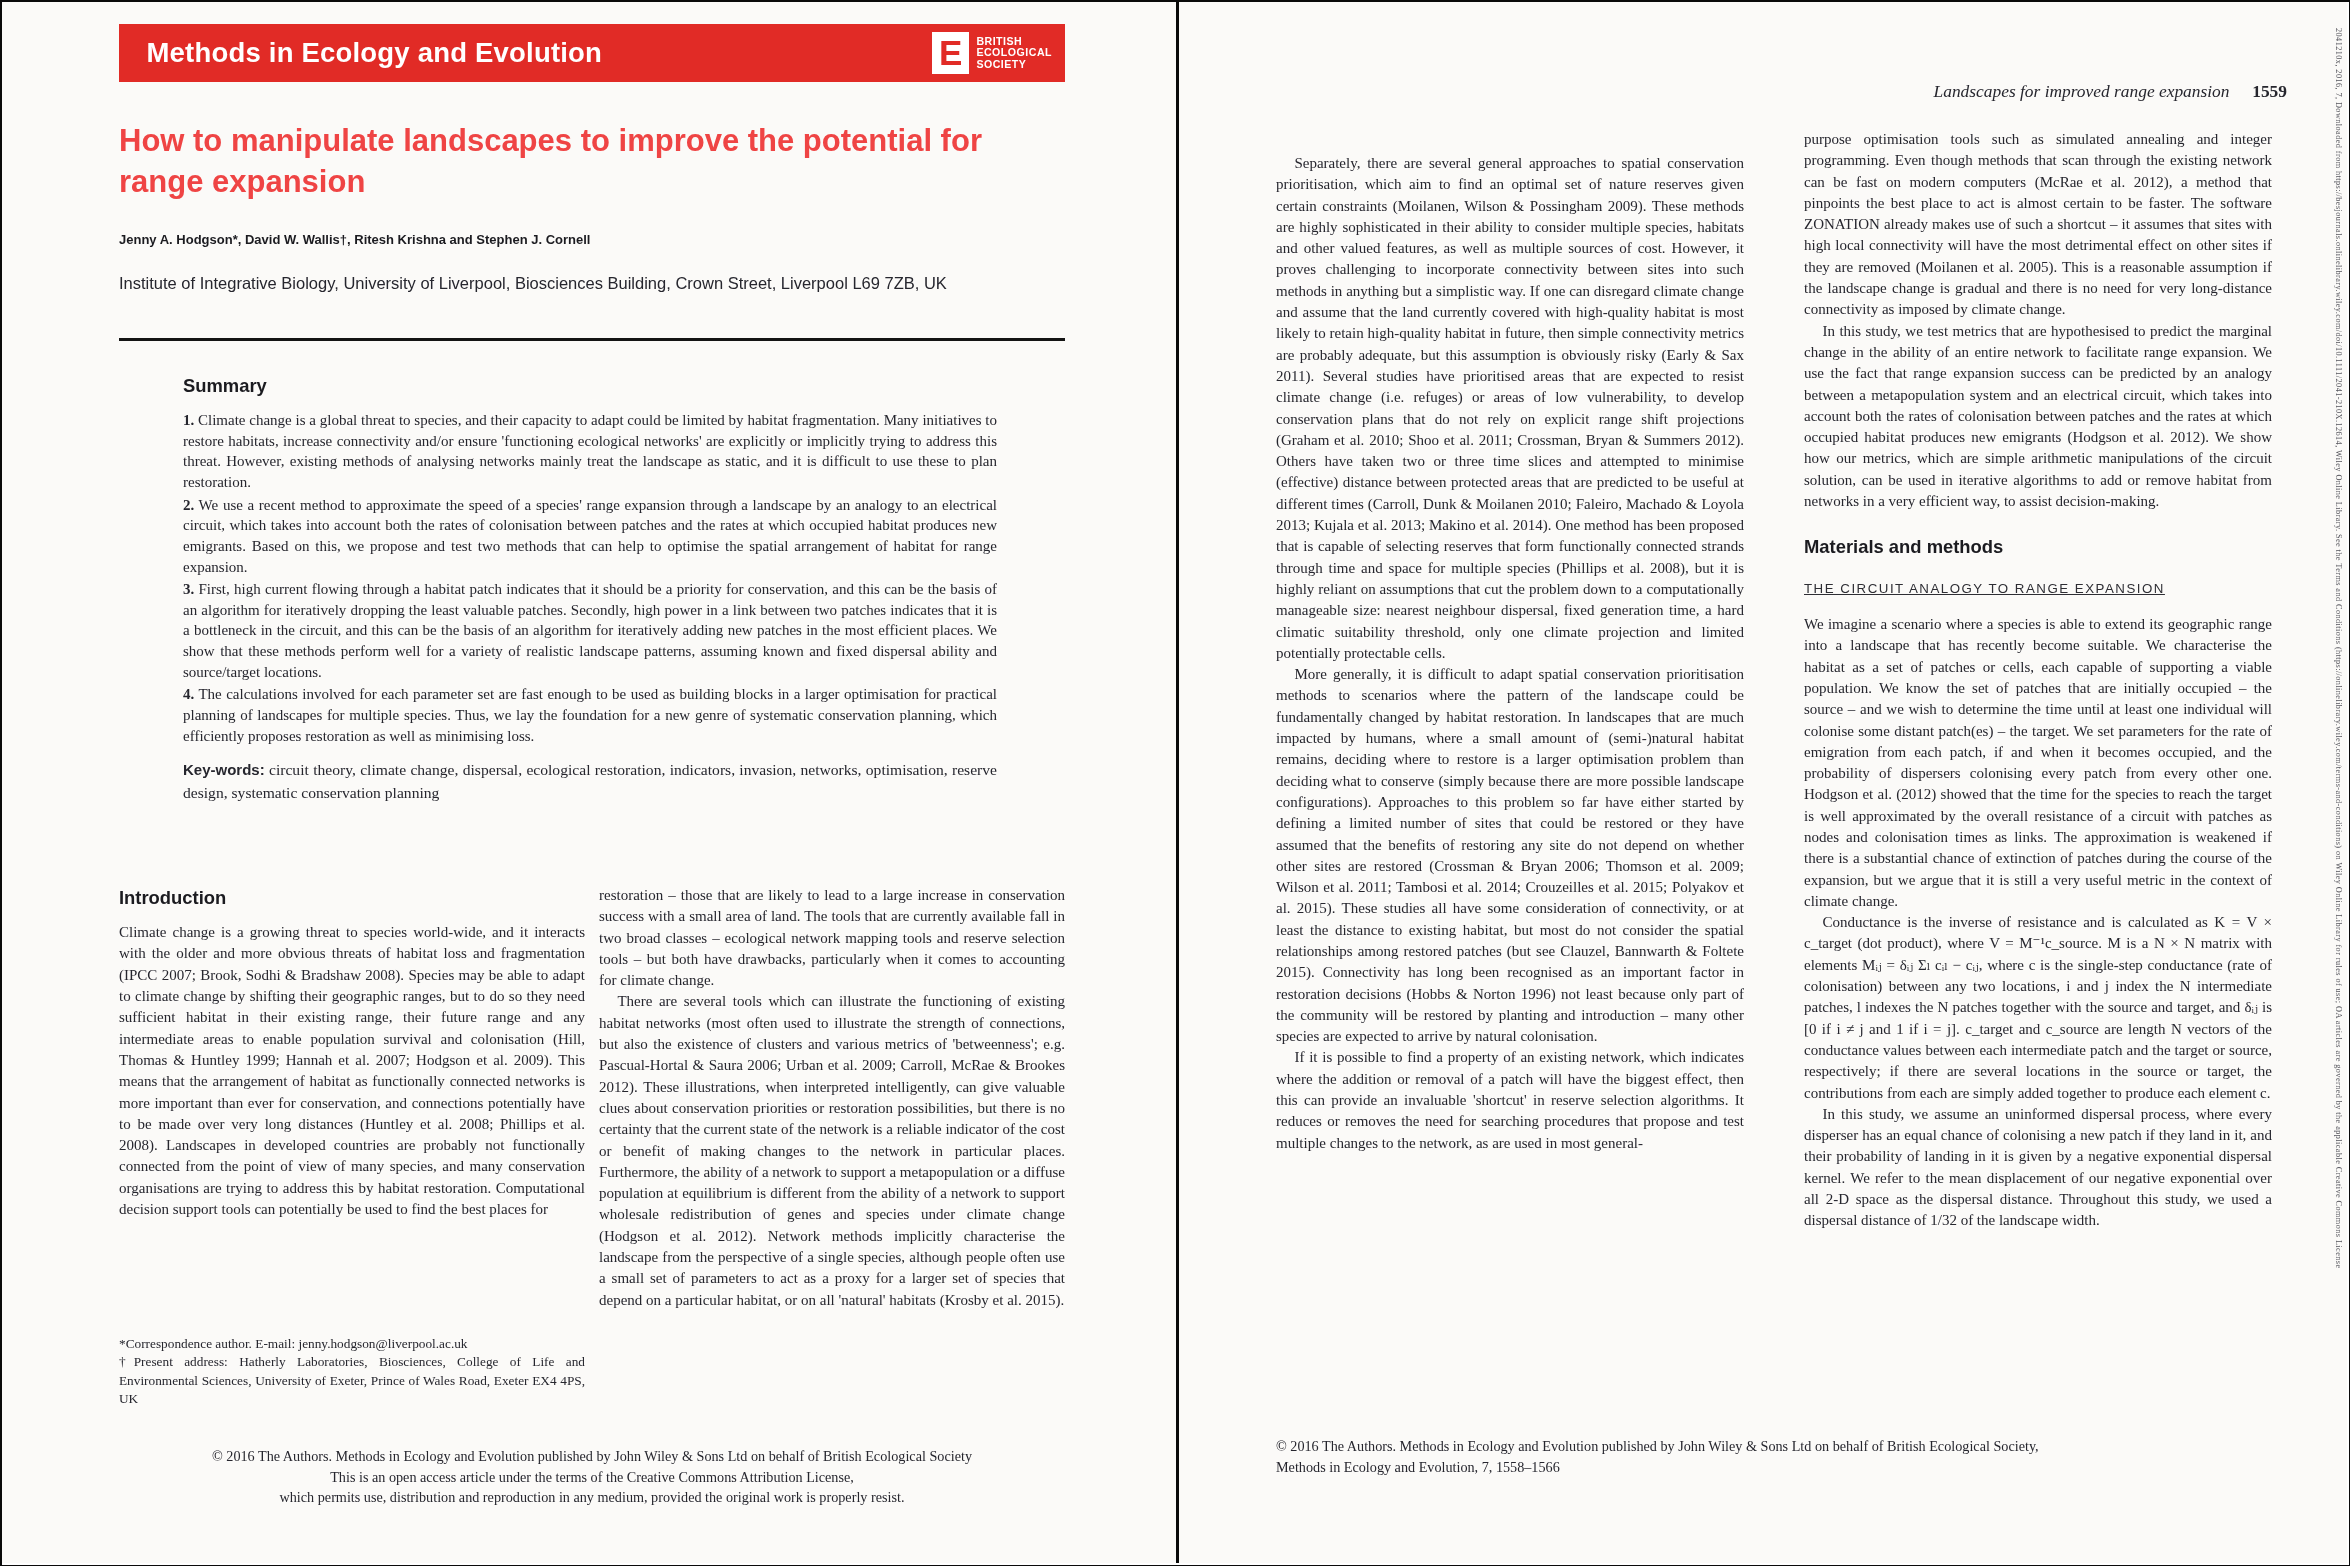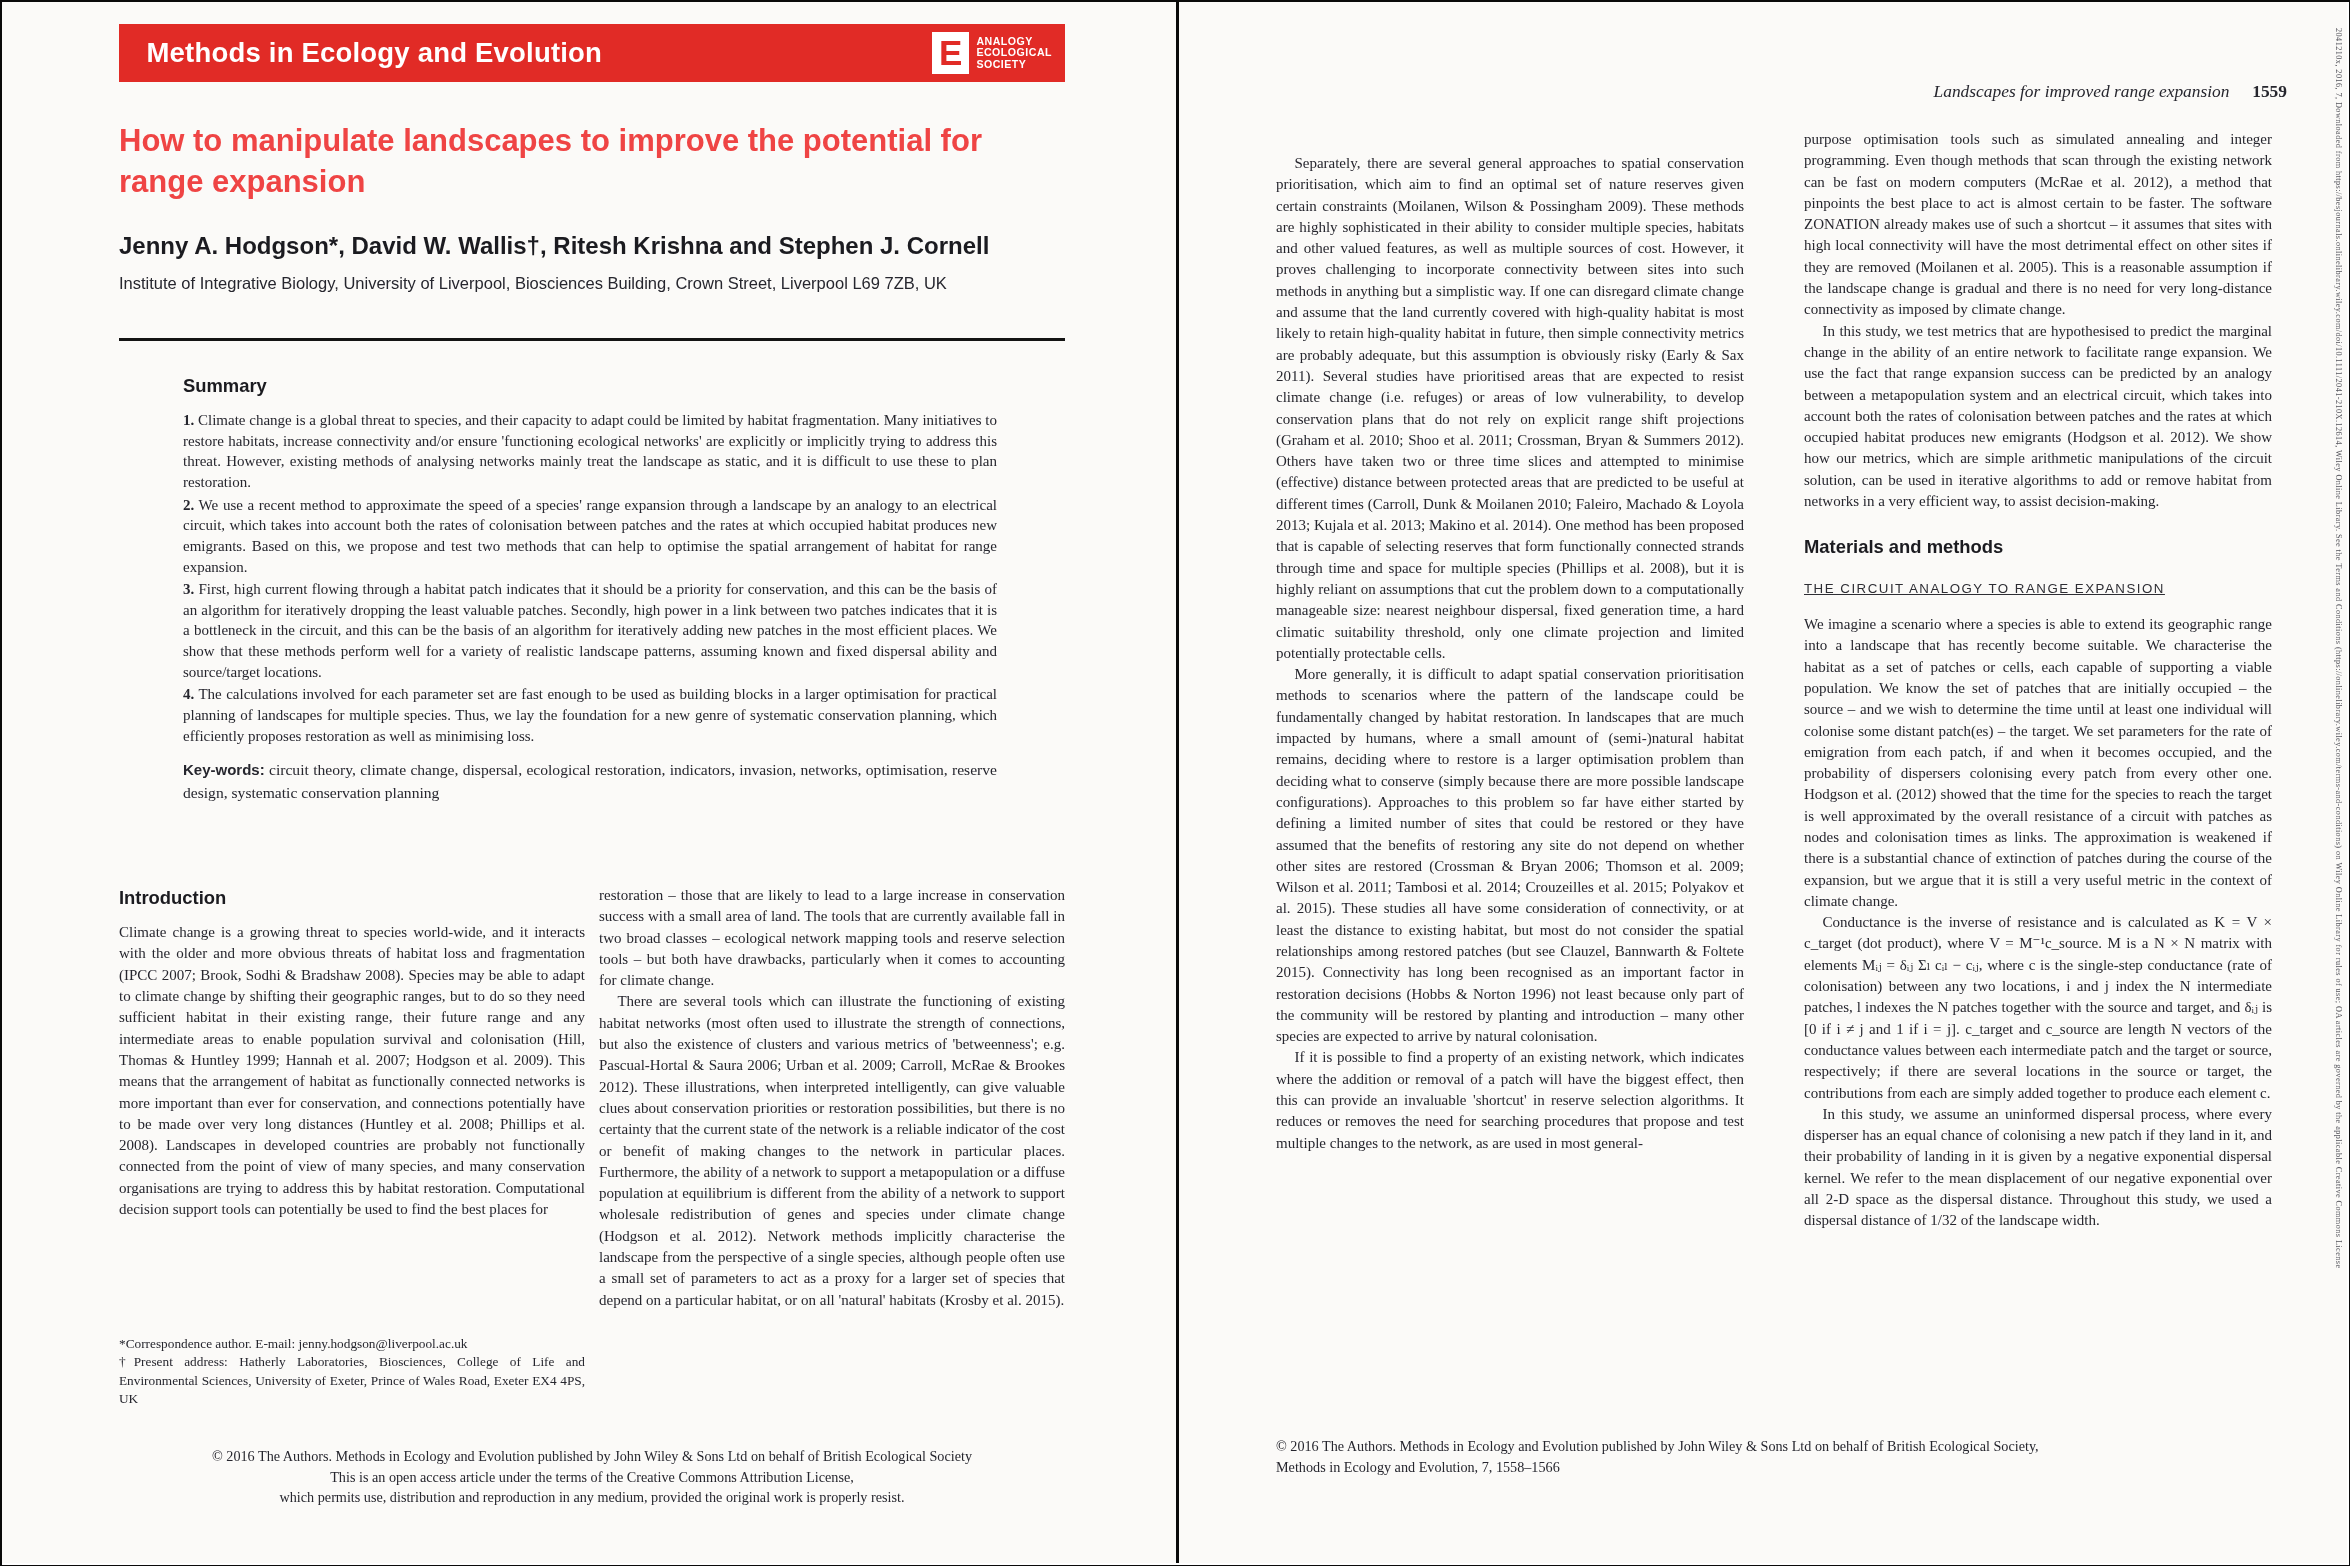--- a/index.html
+++ b/index.html
@@ -13,21 +13,21 @@
   .banner{position:absolute;left:117px;top:22px;width:946px;height:58px;background:#e12b26;
           display:flex;align-items:center;justify-content:space-between;padding:0 13px 0 27.5px;box-sizing:border-box;}
   .banner-title{color:#fff;font-size:27.5px;font-weight:bold;letter-spacing:0.2px;}
   .bes-logo{display:flex;align-items:center;gap:7.3px;}
   .bes-e{width:37px;height:42px;background:#fff;color:#e12b26;font-weight:bold;font-size:35px;line-height:42px;text-align:center;}
   .bes-soc{color:#fff;font-size:10.6px;font-weight:bold;line-height:11.5px;letter-spacing:0.5px;white-space:pre-line;}
   .cite-row{position:absolute;left:117px;top:96px;width:946px;display:flex;justify-content:space-between;font-size:17.4px;}
   .cite-left{font-style:italic;}
   .doi{font-size:17.4px;color:#1e2a4a;}
   .title{position:absolute;left:117px;top:119px;width:927px;font-size:31px;font-weight:bold;line-height:1.32;color:#ef4444;}
-  .authors{position:absolute;left:117px;top:230px;width:927px;font-size:24px;font-weight:bold;color:#1b1b20;}
+  .authors{position:absolute;left:117px;top:230px;width:927px;font-size:13px;font-weight:bold;color:#1b1b20;}
   .affil{position:absolute;left:117px;top:272px;width:927px;font-size:16.5px;color:#26262e;}
   .hr{position:absolute;left:117px;top:336px;width:946px;height:2.8px;background:#141414;}
   
   .summary{position:absolute;left:181px;top:373px;width:814px;}
   .sec-head{font-size:18.4px;font-weight:bold;color:#1b1b20;margin:0 0 13px 0;}
   .sum-item{font-size:15px;line-height:1.38;text-align:justify;margin:0 0 1.8px 0;}
   .sum-item b{font-family:"Liberation Serif",serif;}
   .keywords{font-size:15.6px;line-height:1.42;text-align:justify;margin-top:13px;}
   .kw-label{font-weight:bold;font-family:"Liberation Sans","DejaVu Sans",sans-serif;font-size:15px;}
   
@@ -55,21 +55,21 @@
 <body>
 
 <div id="canvas">
 
   <div class="page" id="page1">
 
     <div class="banner">
       <span class="banner-title sans">Methods in Ecology and Evolution</span>
       <span class="bes-logo">
         <span class="bes-e sans">E</span>
-        <span class="bes-soc sans">ANALOGY
+        <span class="bes-soc sans">BRITISH
 ECOLOGICAL
 SOCIETY</span>
       </span>
     </div>
 
 
     <div class="title sans">How to manipulate landscapes to improve the potential for range expansion</div>
     <div class="authors sans">Jenny A. Hodgson*, David W. Wallis†, Ritesh Krishna and Stephen J. Cornell</div>
     <div class="affil sans">Institute of Integrative Biology, University of Liverpool, Biosciences Building, Crown Street, Liverpool L69 7ZB, UK</div>
     <div class="hr"></div>

